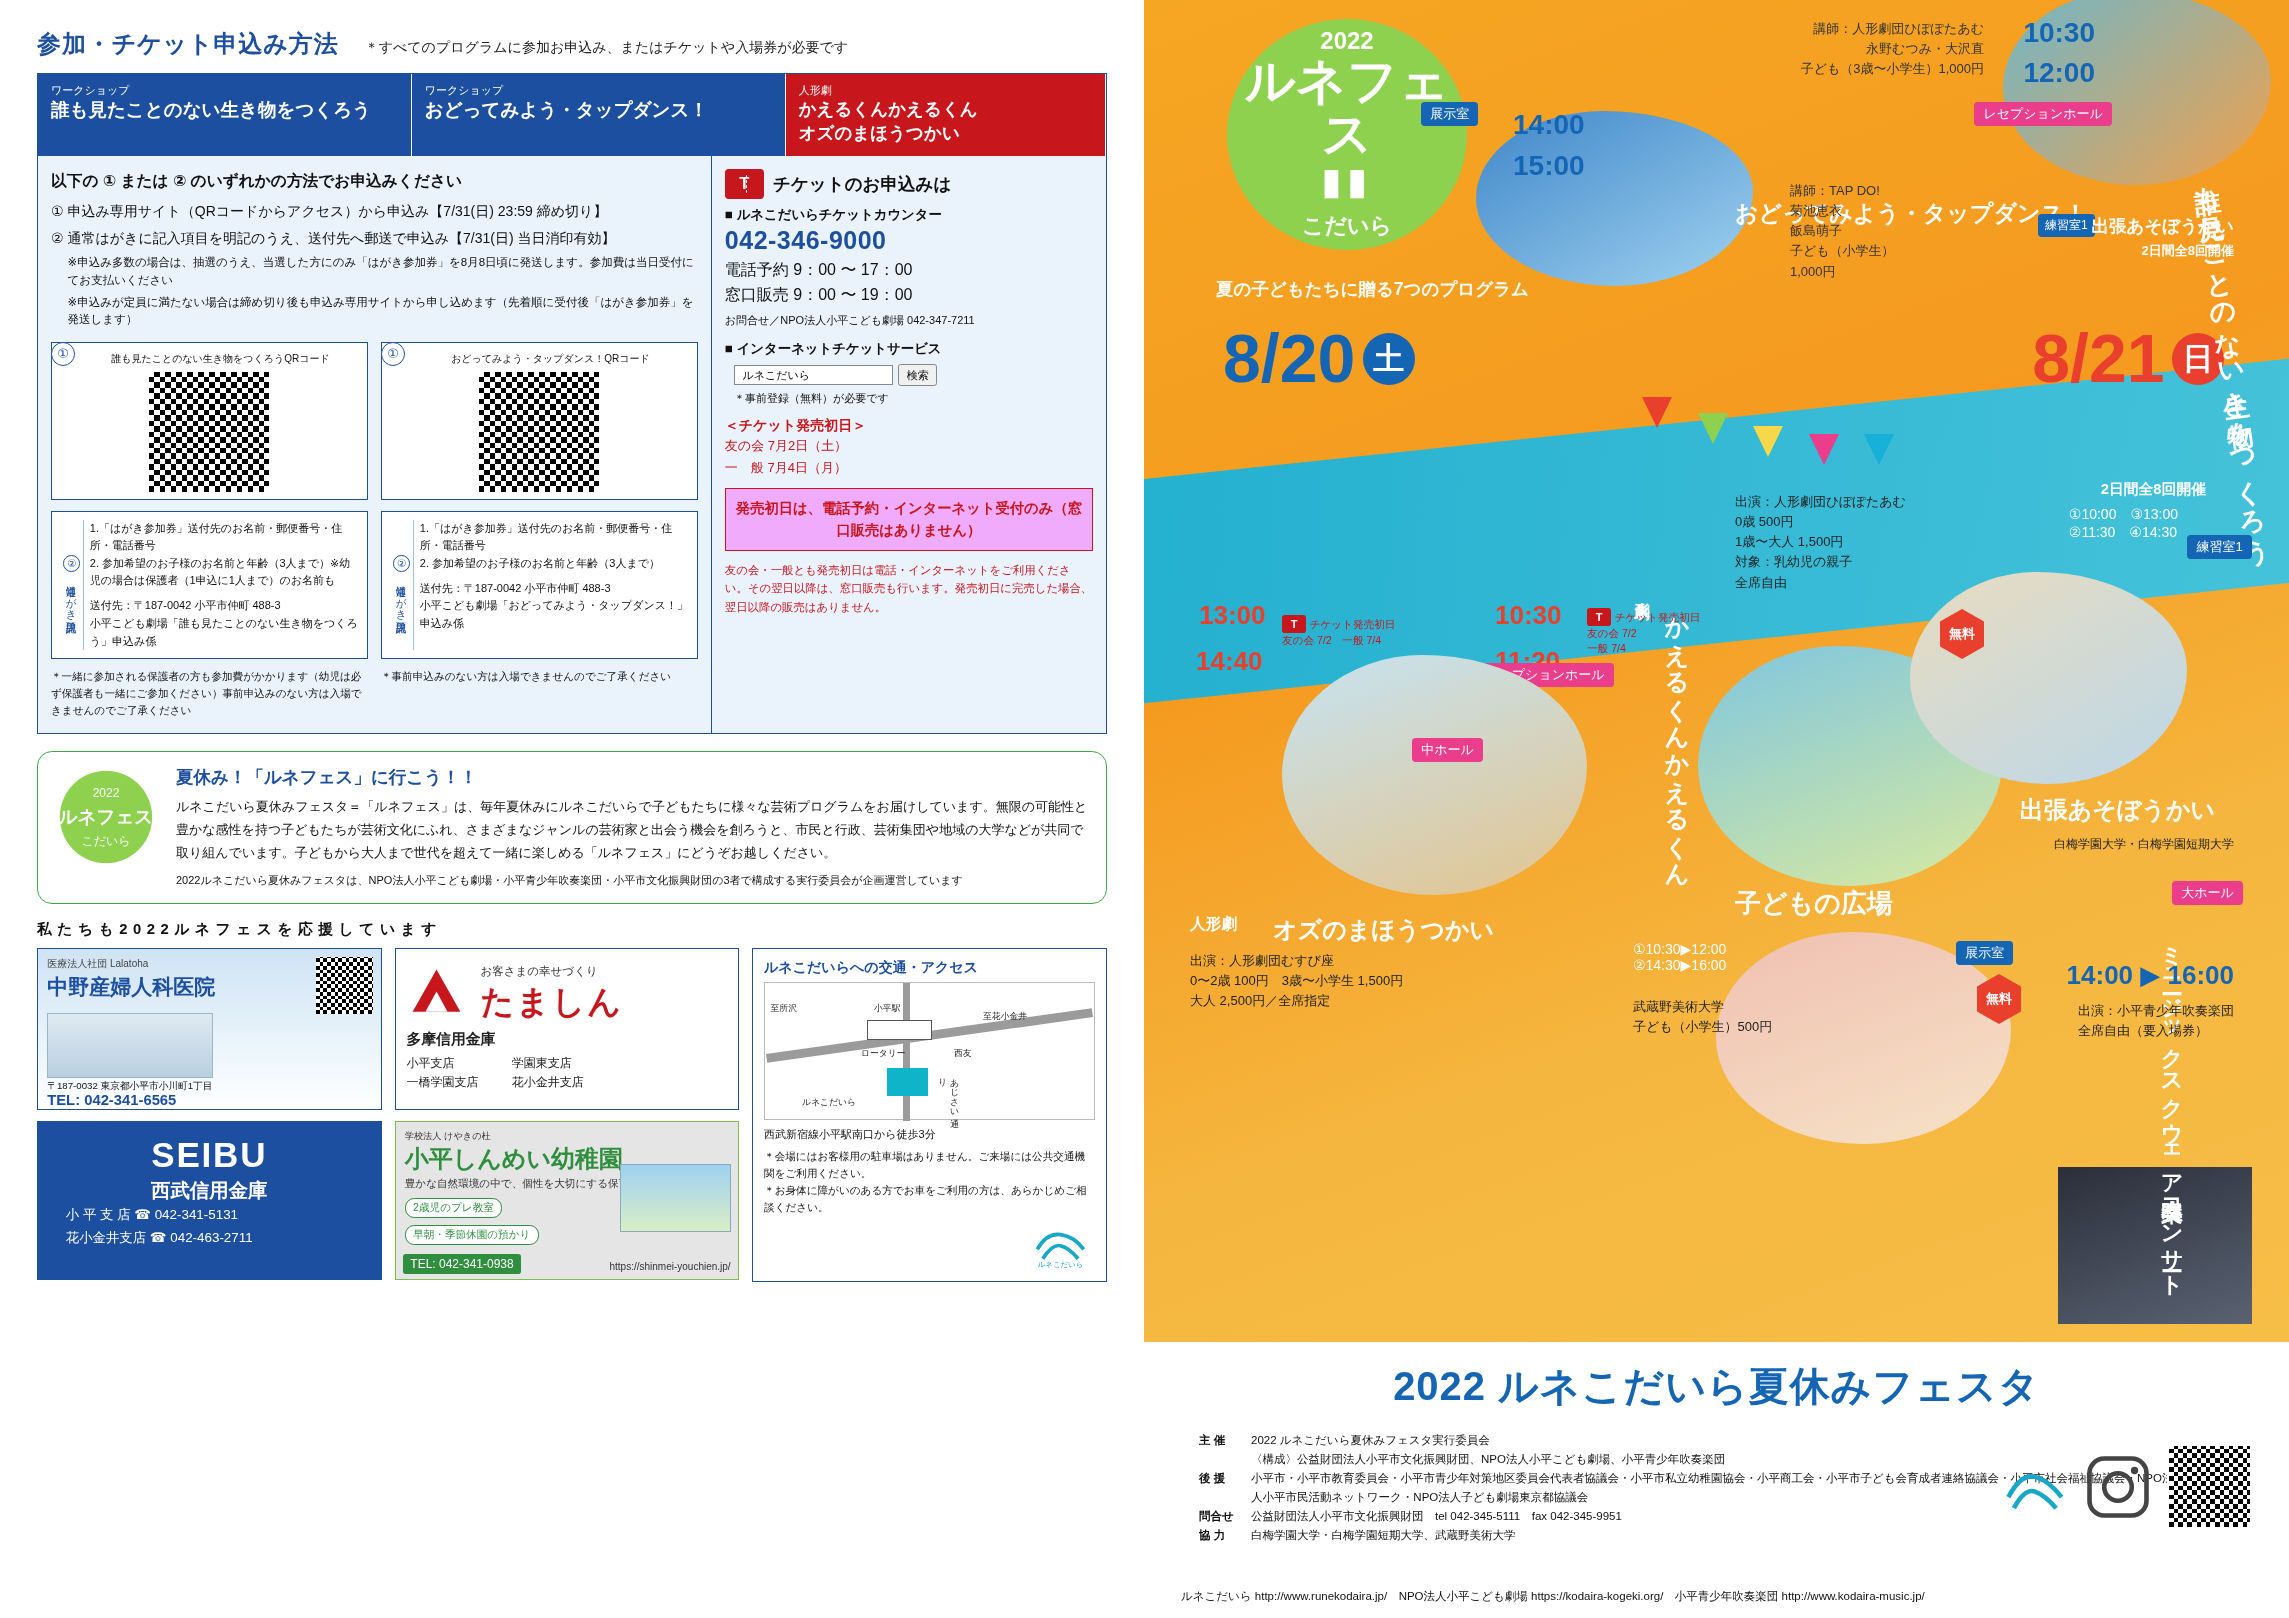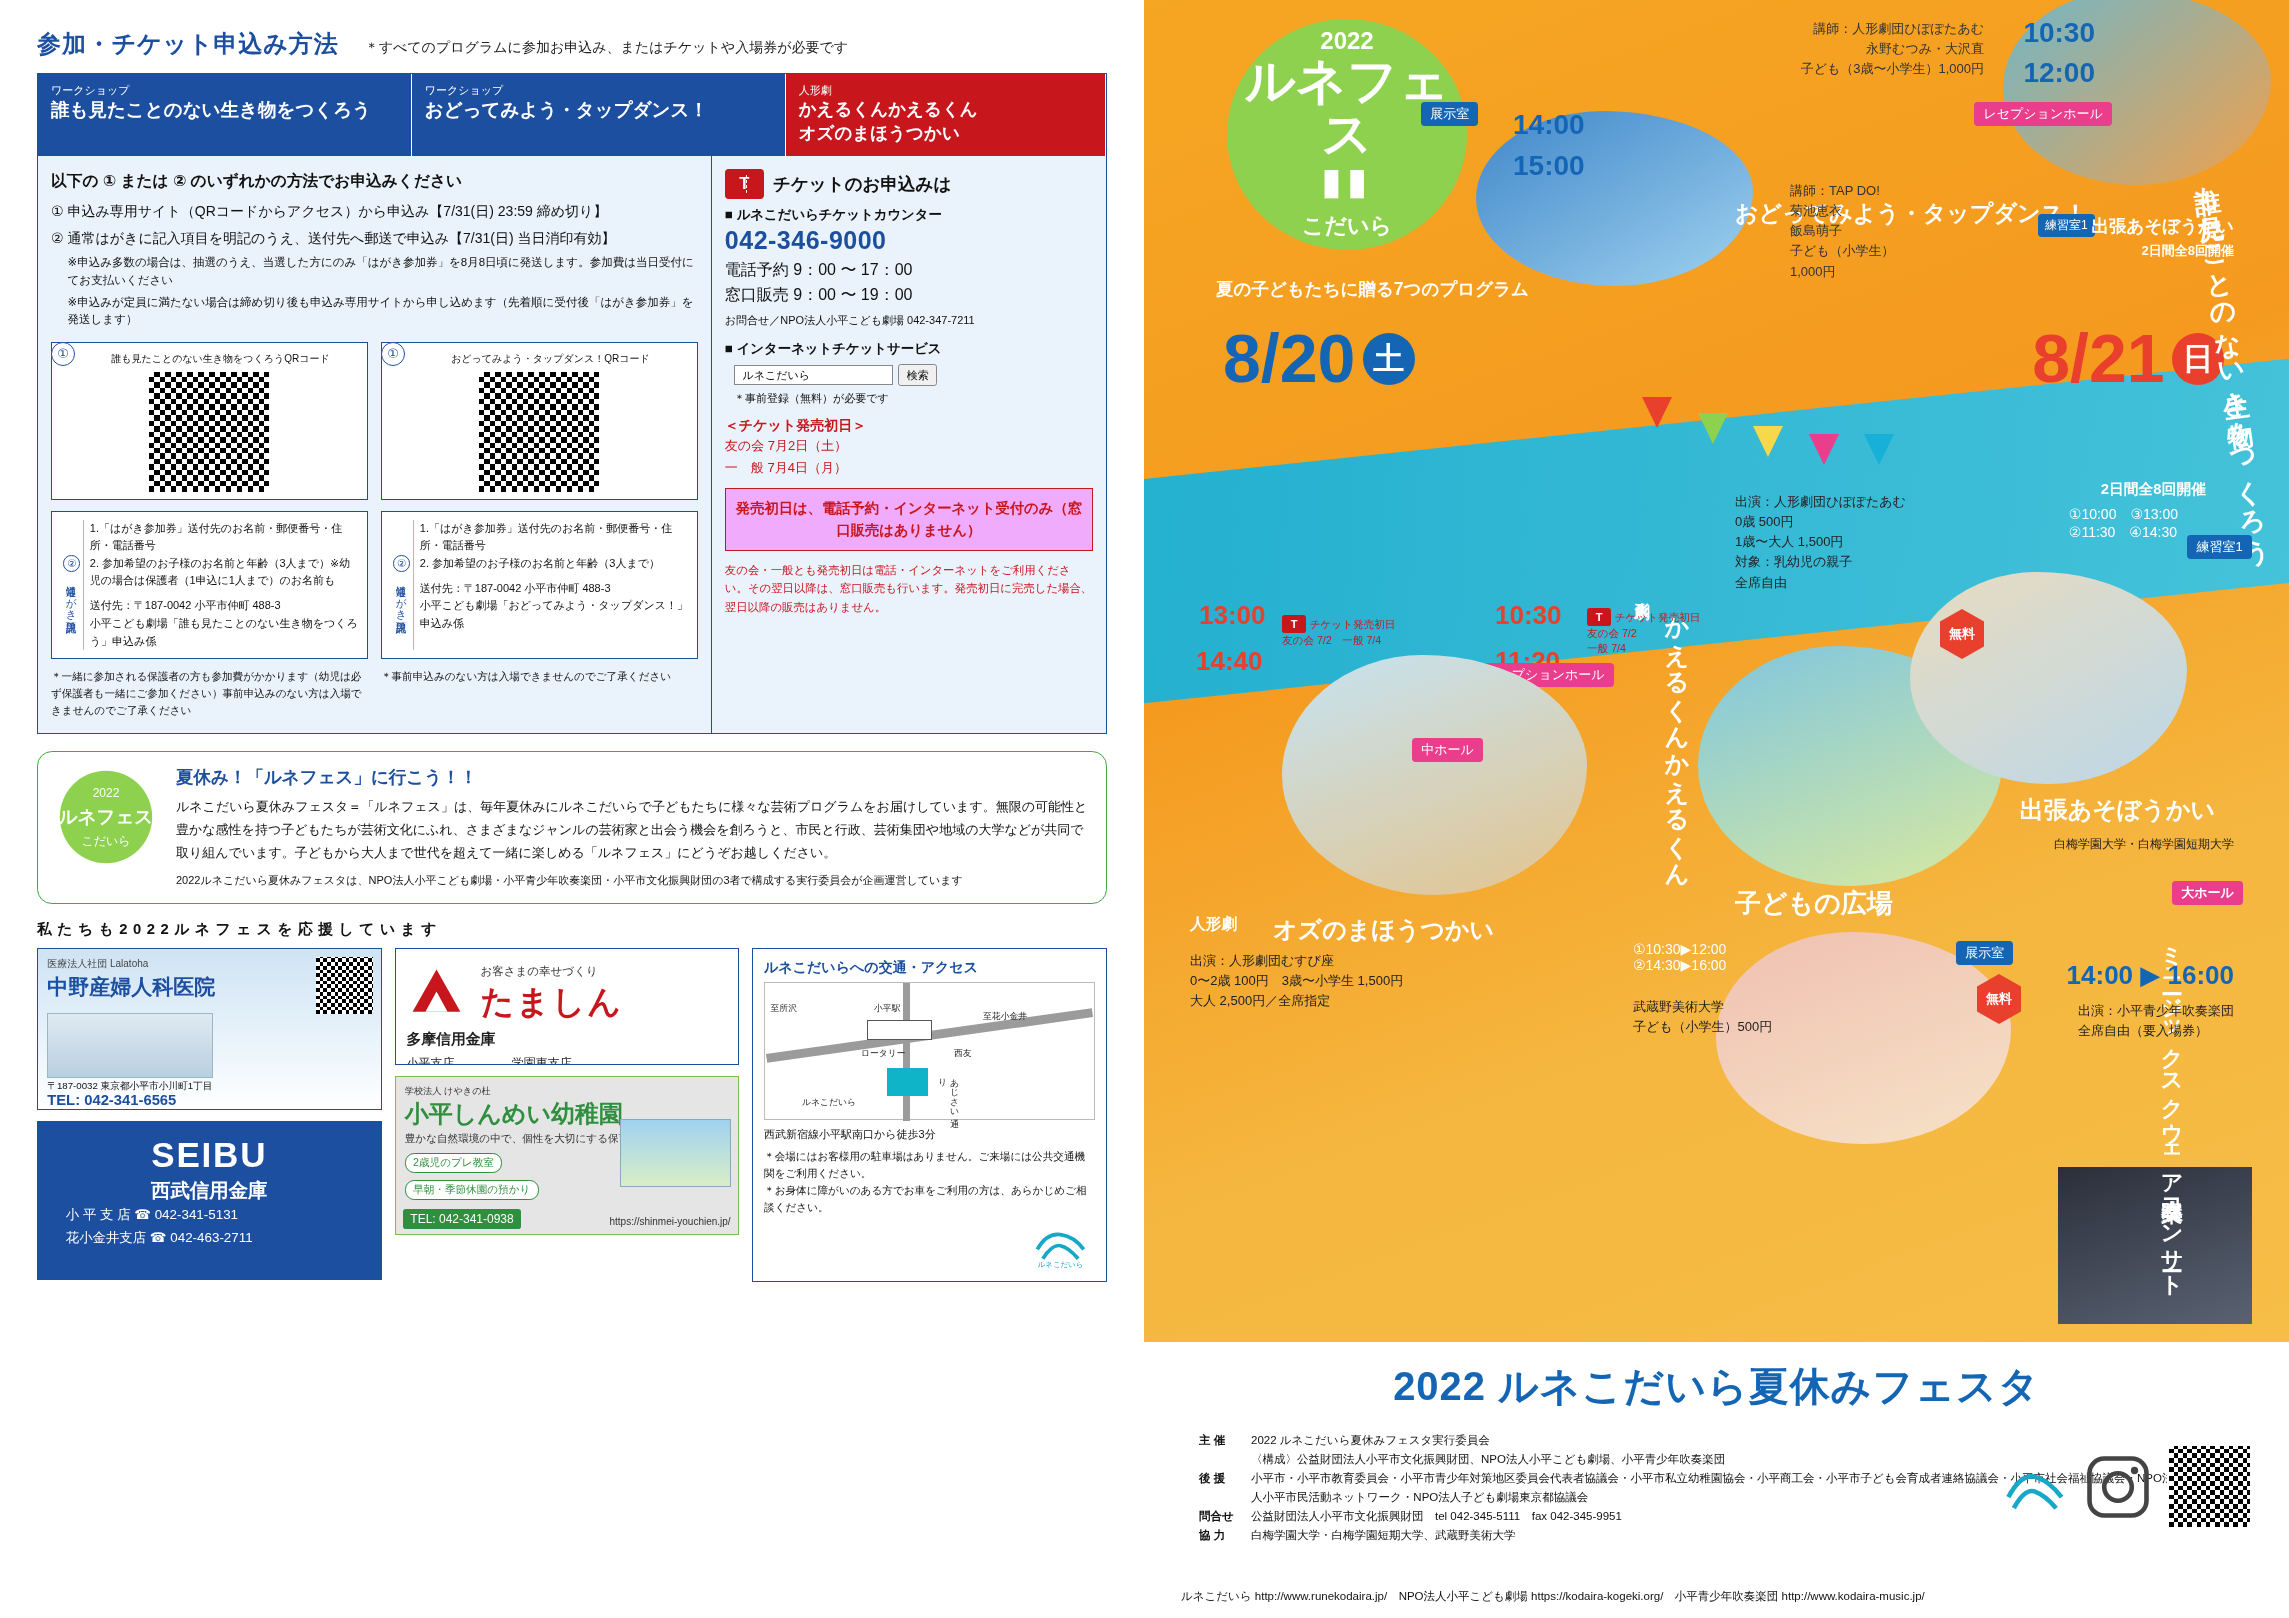--- a/index.html
+++ b/index.html
@@ -170,21 +170,21 @@
   .sp-hosp .addr { position:absolute; left:9.2px; bottom:16.6px; font-size:9.7px; color:#111;}
   .sp-hosp .tel2 { position:absolute; left:9.2px; bottom:1.8px; font-size:14.8px; font-weight:bold; color:#1d4fa0;}
   .sp-hosp .qr { position:absolute; right:7.4px; top:7.4px; width:57px;height:57px;
       background: repeating-linear-gradient(90deg,#000 0 3.7px,#fff 3.7px 7.4px),
                   repeating-linear-gradient(0deg,#000 0 3.7px,#fff 3.7px 7.4px);
       background-blend-mode: difference;}
   .sp-seibu { height: 159px; background:#1d4fa0; color:#fff; padding:13px; text-align:center;}
   .sp-seibu .l1 { font-size:35px; font-weight:bold; letter-spacing:1.8px;}
   .sp-seibu .l2 { font-size:19.4px; font-weight:bold; margin-top:1.8px;}
   .sp-seibu .l3 { font-size:13.4px; line-height:1.6; text-align:left; padding-left:14.8px;}
-  .sp-tama { height:117px; background:#fff; padding:9.2px 11px; position:relative;}
+  .sp-tama { height:162px; background:#fff; padding:9.2px 11px; position:relative;}
   .sp-tama .mark { position:absolute; left:11px; top:14.8px; width:59px; height:57px; }
   .sp-tama .slogan { position:absolute; left:85px; top:14.8px; font-size:11.5px; color:#333;}
   .sp-tama .big { position:absolute; left:85px; top:31px; font-size:33px; font-weight:bold; color:#c8161d; letter-spacing:1.8px;}
   .sp-tama .sub { position:absolute; left:11px; top:81px; font-size:14.8px; font-weight:bold; color:#222;}
   .sp-tama .branches { position:absolute; left:11px; top:105px; font-size:12px; line-height:1.55; color:#222;}
   .sp-tama .branches span { display:inline-block; width:102px;}
   .sp-kinder { height:159px; background:#e5e5e5; padding:7.4px 9.2px; position:relative; border:0.9px solid #7cc04b;}
   .sp-kinder .tiny { font-size:9.2px; color:#333;}
   .sp-kinder .kname { font-size:24px; font-weight:bold; color:#2f8f3f;}
   .sp-kinder .kdesc { font-size:10.6px; color:#333; margin-top:1.8px;}
@@ -561,21 +561,21 @@
     <div class="photo-blob" style="left:572px;top:932px;width:295px;height:212px;background:linear-gradient(160deg,#f0c0b0,#f6e2c8);"></div>
     <div class="vtitle" style="left:591px;top:886px;font-size:26px;color:#fff;">子どもの広場</div>
     <div style="position:absolute;left:489px;top:941px;color:#fff;font-size:14px;white-space:pre-line;">①10:30▶12:00
 ②14:30▶16:00</div>
     <div class="hall-tag" style="left:812px;top:941px;">展示室</div>
     <div class="info-s" style="left:489px;top:997px;color:#222;white-space:pre-line;">武蔵野美術大学
 子ども（小学生）500円</div>
 
     <div style="position:absolute;left:914px;bottom:295px;right:37px;height:157px;background:linear-gradient(160deg,#2a2f3a,#5a6272);"></div>
     <div class="vtitle" style="right:102px;top:932px;font-size:22px;writing-mode:vertical-rl;">ミュージックスクウェア吹奏楽コンサート</div>
-    <div class="hall-tag pink" style="right:46px;top:881px;font-weight:bold;">大ホール</div>
+    <div class="hall-tag pink" style="right:46px;top:881px;">大ホール</div>
     <div class="free-tag" style="right:268px;top:974px;">無料</div>
     <div class="time-blue" style="position:absolute;right:55px;top:960px;font-size:26px;color:#1466b5;">14:00 ▶ 16:00</div>
     <div class="info-s" style="right:55px;top:1001px;white-space:pre-line;color:#222;">出演：小平青少年吹奏楽団
 全席自由（要入場券）</div>
 
     <div class="bot-white">
       <div class="fest-title">2022 ルネこだいら夏休みフェスタ</div>
       <div class="credits">
         <div class="row">
             <span class="k">主 催</span>

